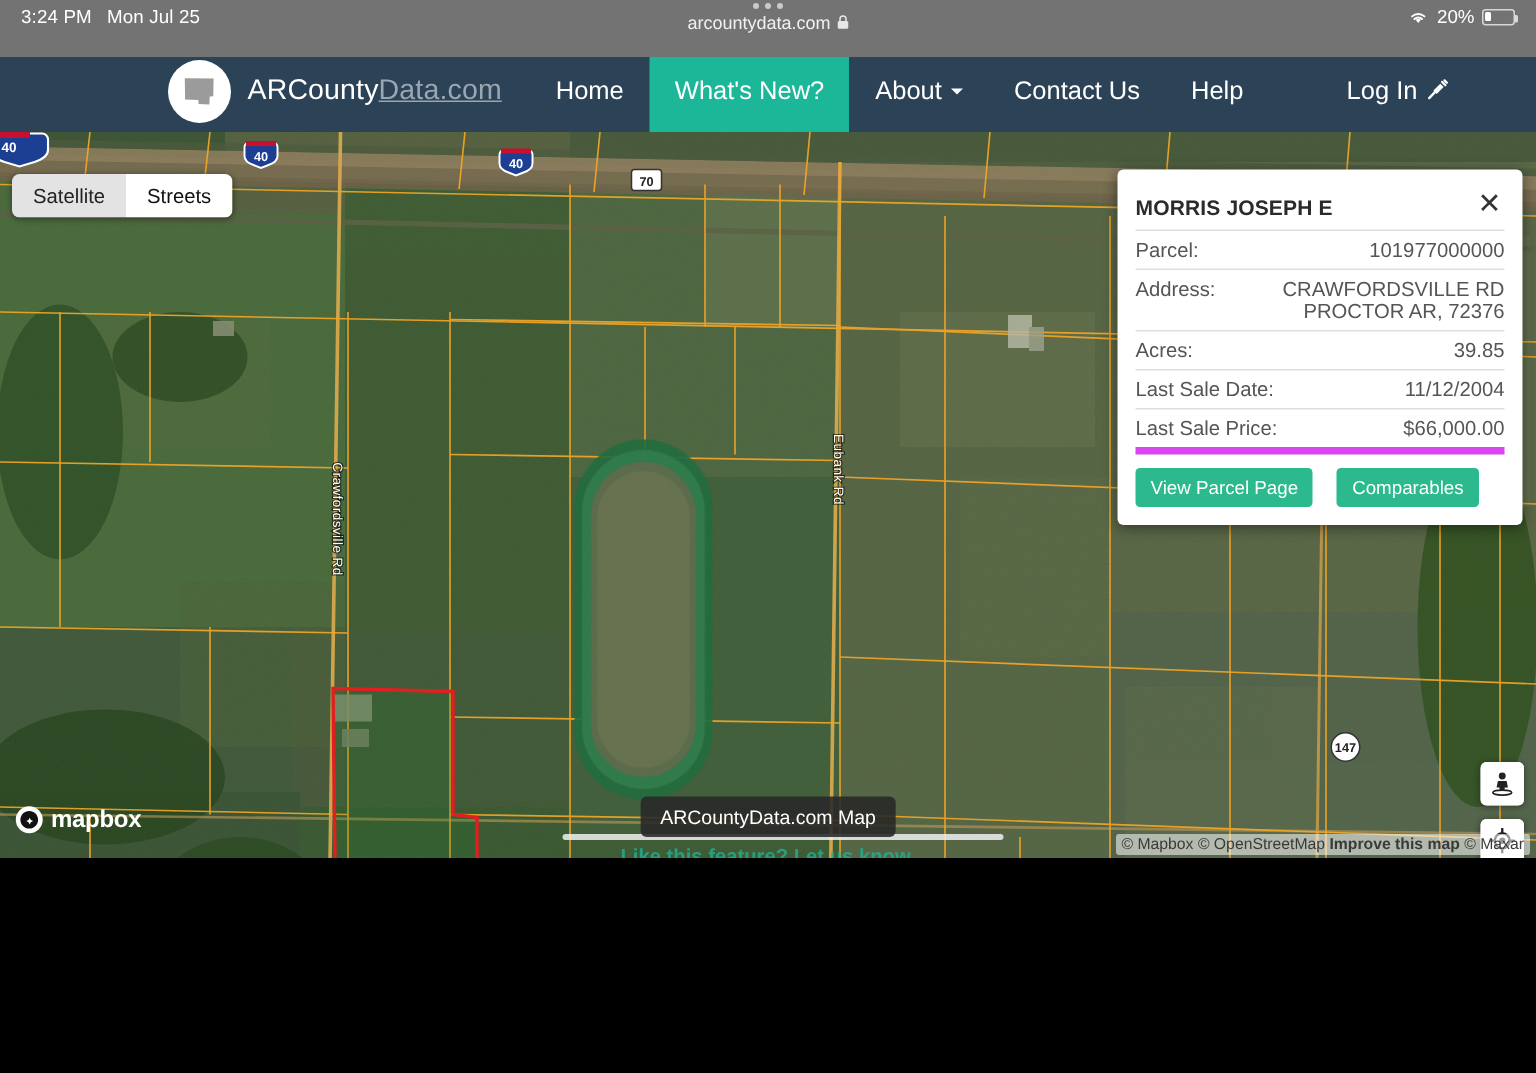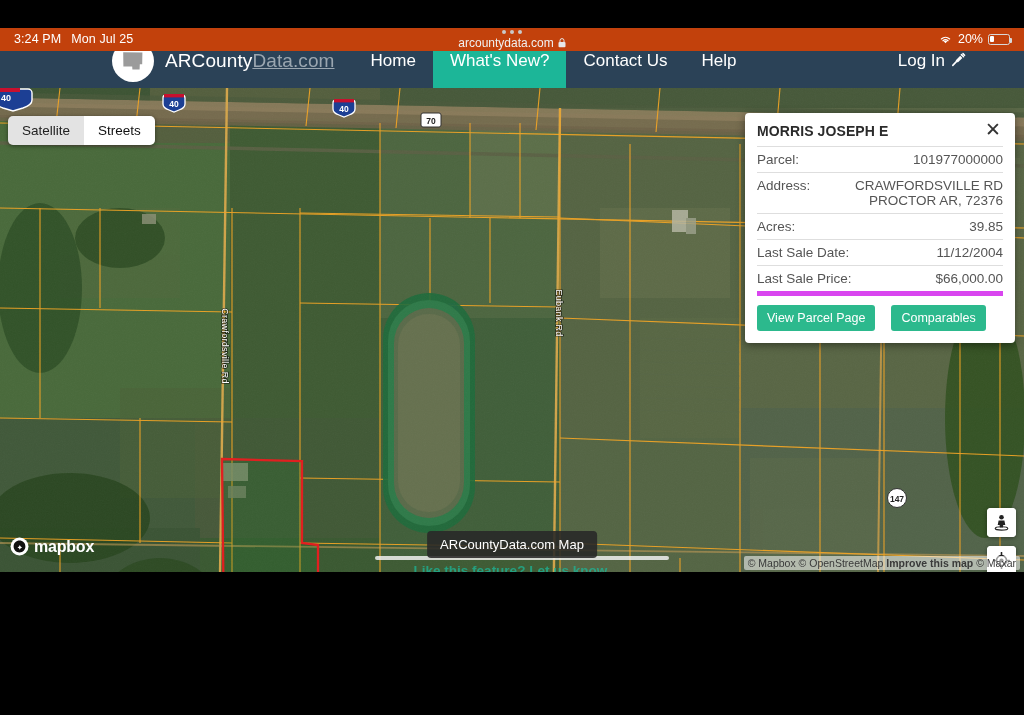--- a/index.html
+++ b/index.html
@@ -6,24 +6,24 @@
   html, body {
     width: 1024px; height: 715px;
     overflow: hidden;
     font-family: "Liberation Sans", sans-serif;
     background: #000;
   }
   #app { position: relative; width: 1024px; height: 715px; overflow: hidden; }
 
   
   .statusbar {
-    position: absolute; top: 0; left: 0; width: 1024px; height: 23px;
-    background: #c2410c; color: #ffffff;
+    position: absolute; top: 0; left: 0; width: 1024px; height: 38px;
+    background: #737373; color: #ffffff;
     display: flex; align-items: flex-start; justify-content: space-between;
-    padding: 3px 14px 0 14px; z-index: 50; margin-top: 28px;
+    padding: 3px 14px 0 14px; z-index: 50;
   }
   .sb-left { display: flex; gap: 10px; font-size: 12.5px; letter-spacing: .1px; line-height: 16px; }
   .sb-center { position: absolute; left: 0; right: 0; top: 2px; display: flex; flex-direction: column; align-items: center; }
   .sb-dots { display: flex; gap: 4px; margin-bottom: 2px; }
   .sb-dots i { width: 4px; height: 4px; border-radius: 50%; background: #c9c9c9; display: block; }
   .sb-url { font-size: 12px; color: #f0f0f0; display: flex; align-items: center; gap: 4px; line-height: 14px; }
   .sb-right { display: flex; align-items: center; gap: 5px; font-size: 12.5px; line-height: 16px; }
   .wifi-ico { width: 15px; height: 12px; position: relative; display: inline-block; }
   .batt { width: 22px; height: 11px; border: 1.2px solid #d8d8d8; border-radius: 2.5px; position: relative; display: inline-block; }
   .batt::after { content:""; position:absolute; right:-3.2px; top:3px; width:2px; height:5px; background:#d8d8d8; border-radius:0 1px 1px 0; }
@@ -88,21 +88,21 @@
   .fade-banner {
     position: absolute; left: 50%; transform: translateX(-50%); bottom: -6px; z-index: 24;
     color: #1cb698; font-size: 13.5px; font-weight: bold; white-space: nowrap; opacity: .75;
   }
   .fade-line { position: absolute; left: 375px; right: 355px; bottom: 12px; height: 4px; background: rgba(240,240,240,.85); border-radius: 2px; z-index: 24; }
 
   
   .popup {
     position: absolute; top: 113px; right: 9px; width: 270px; z-index: 30;
     background: #ffffff; border-radius: 4px; box-shadow: 0 2px 9px rgba(0,0,0,.45);
-    padding: 10px 12px 12px 12px;
+    padding: 17px 12px 12px 12px;
   }
   .popup-head { display: flex; align-items: flex-start; justify-content: space-between; padding-bottom: 7px; }
   .popup-title { font-size: 14px; font-weight: bold; color: #2b2b2b; letter-spacing: .1px; }
   .popup-close { font-size: 19px; color: #333; line-height: 14px; cursor: pointer; padding: 0 2px; }
   .prow { display: flex; justify-content: space-between; align-items: flex-start; gap: 8px; border-top: 1px solid #dedede; padding: 5px 0 5px 0; font-size: 13.5px; color: #555; }
   .prow .pk { color: #555; white-space: nowrap; }
   .prow .pv { color: #555; text-align: right; }
   .popup-btns { border-top: 5px solid #d946ef; padding-top: 9px; display: flex; gap: 16px; }
   .pbtn { background: #2cb98d; color: #fff; font-size: 12.5px; padding: 6px 10px; border-radius: 3px; cursor: pointer; white-space: nowrap; }
 
@@ -157,20 +157,24 @@
         <span>ARCounty</span><span class="dim">Data.com</span>
       </div>
     </div>
 
     <div class="navlinks">
       <div class="navlink">
         <span>Home</span>
       </div>
       <div class="navlink active">
         <span>What's New?</span>
+      </div>
+      <div class="navlink">
+        <span>About</span>
+        <span class="caret"></span>
       </div>
       <div class="navlink">
         <span>Contact Us</span>
       </div>
       <div class="navlink">
         <span>Help</span>
       </div>
     </div>
 
     <div class="nav-right">

